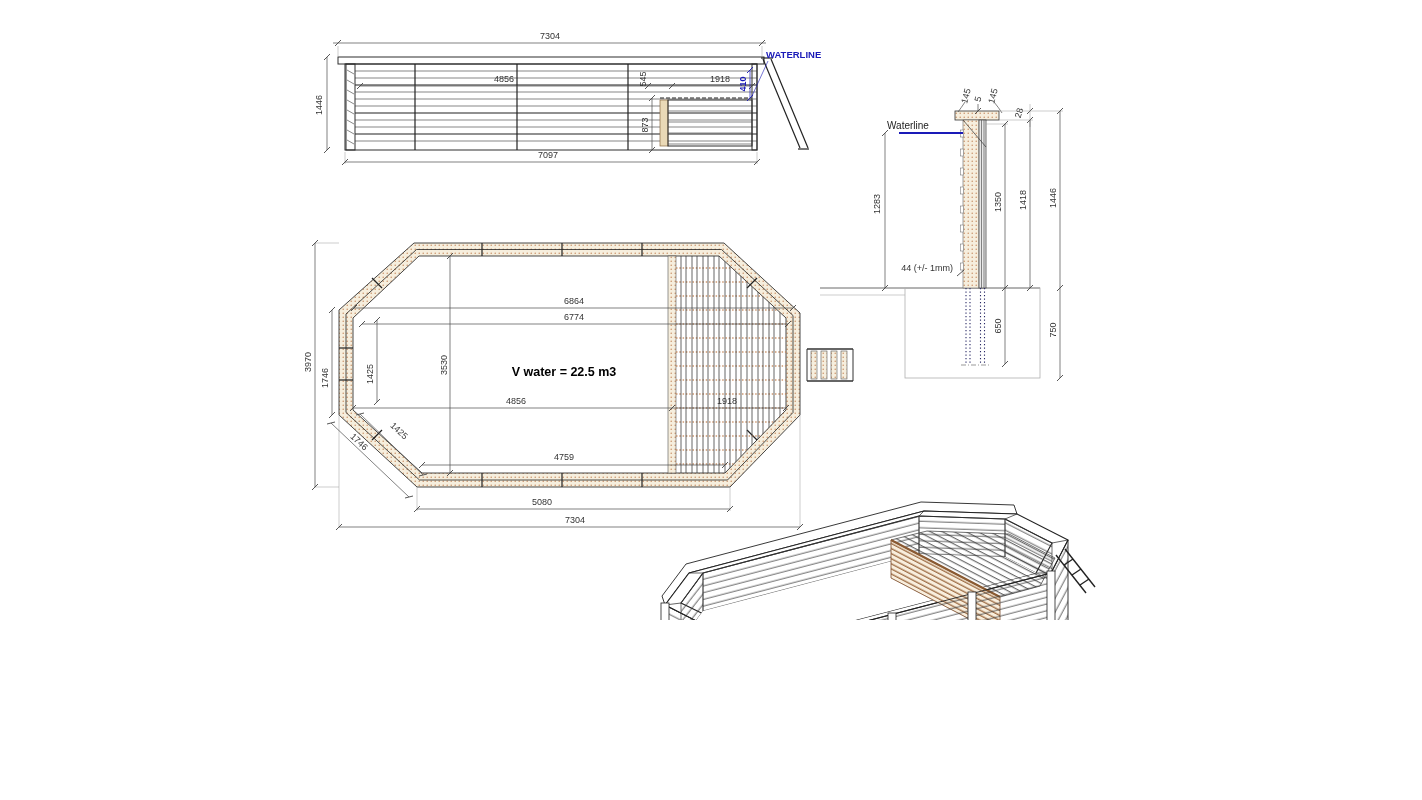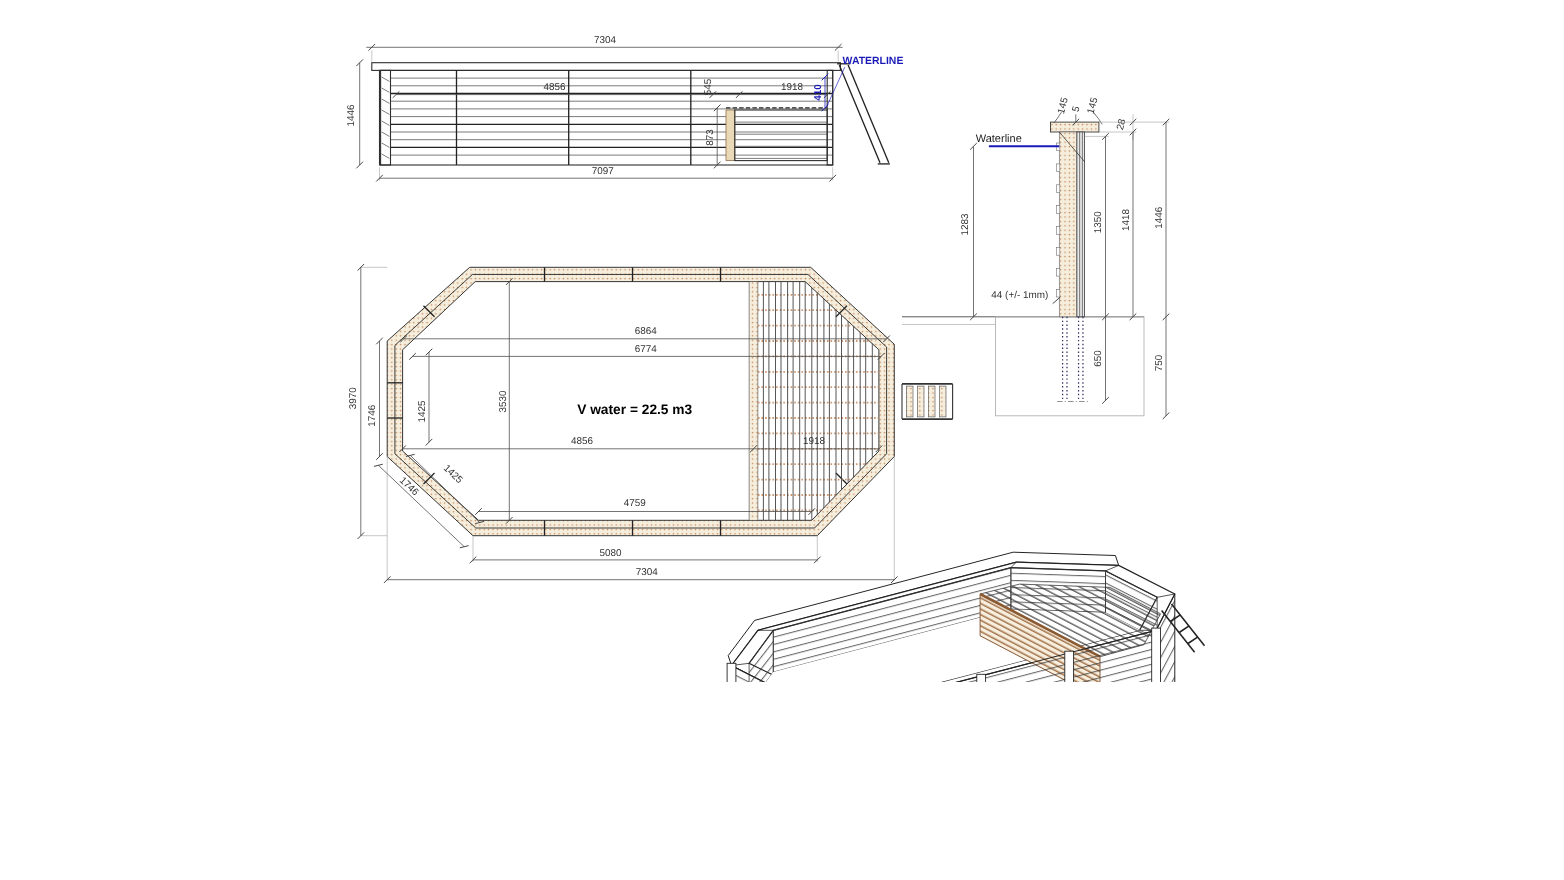--- a/index.html
+++ b/index.html
@@ -137,21 +137,21 @@
             <line x1="349" y1="135" x2="355" y2="129"></line>
           </g>
       <text class="dt" transform="rotate(-90 345 107)" x="345" y="110" text-anchor="middle">873</text>
 
       <line x1="468" y1="43" x2="452" y2="78" stroke="#1a1ab8" stroke-width=".6"></line>
       <text class="wl" x="466" y="40" text-anchor="start">WATERLINE</text>
     </g>
   </svg>
   </div>
 
-  <div class="view" style="left:315px;top:228px;">
+  <div class="view" style="left:302px;top:228px;">
   <svg width="565" height="308" viewBox="0 0 565 308">
     <defs>
       <pattern id="dotsP" width="4" height="4" patternUnits="userSpaceOnUse">
         <rect width="4" height="4" fill="#f6eedd"></rect>
             <circle cx="1.2" cy="1.2" r=".7" fill="#c4875a"></circle>
       </pattern>
       <clipPath id="deckClip">
         <polygon points="374,28 417,28 484,90 484,182 423,245 374,245"></polygon>
       </clipPath>
     </defs>

